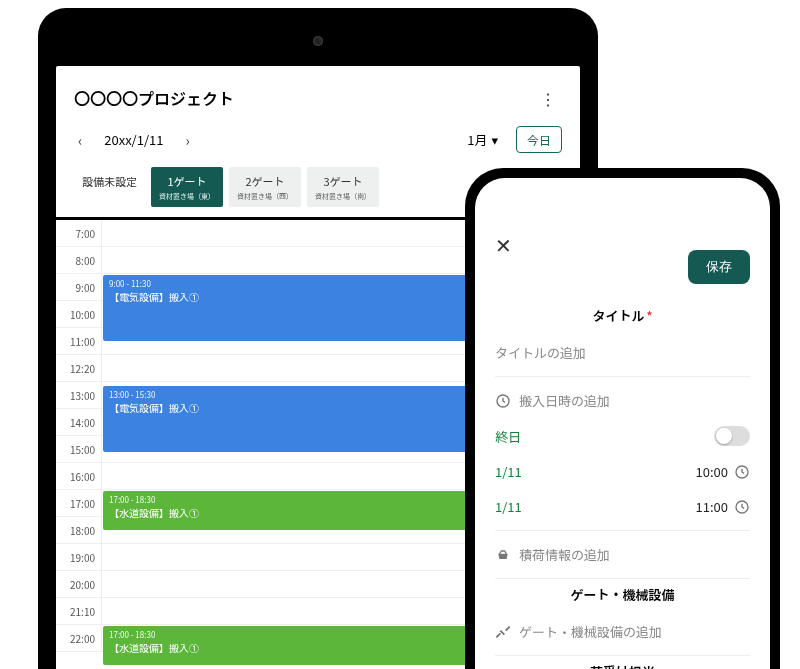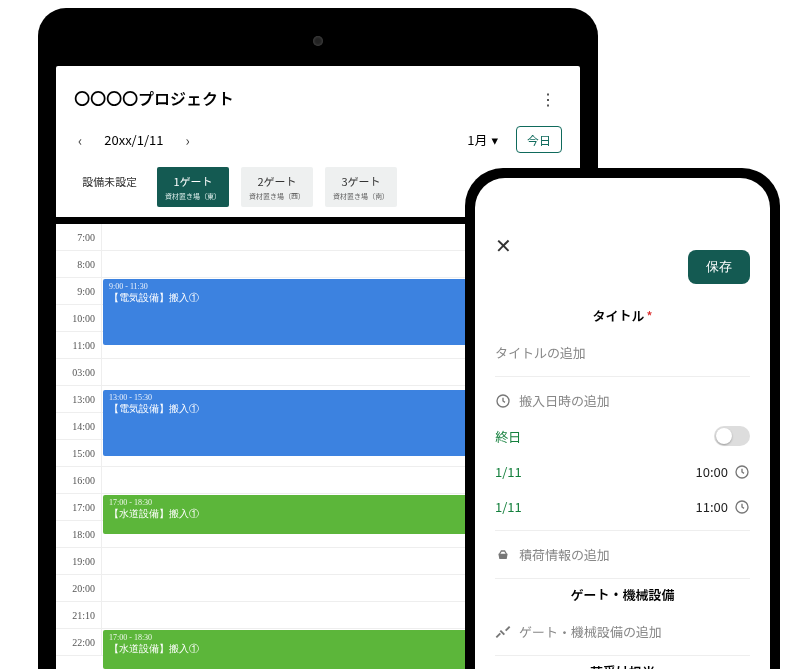--- a/index.html
+++ b/index.html
@@ -47,37 +47,36 @@
   .datebar .left { display: flex; align-items: center; gap: 18px; }
   .chev { font-size: 14px; color: #444; cursor: pointer; padding: 2px 4px; }
   .month-dd { display: flex; align-items: center; gap: 4px; font-size: 13px; cursor: pointer; }
   .today-btn {
     border: 1px solid #0f6a5c; color: #0f6a5c;
     border-radius: 4px; padding: 4px 10px; font-size: 12px; cursor: pointer;
   }
 
   
   .gatebar {
-    display: flex; gap: 12px; padding: 0 18px 10px; font-size: 10px;
+    display: flex; gap: 6px; padding: 0 18px 10px; font-size: 10px;
   }
   .gate {
     background: #eef0f0; color: #333; padding: 6px 8px; text-align: center;
     min-width: 58px; cursor: pointer; border-radius: 2px;
   }
   .gate .main { font-size: 11px; display: block; }
   .gate .sub { font-size: 7px; color: #666; display: block; margin-top: 2px; }
   .gate.active { background: #145a52; color: #fff; }
   .gate.active .sub { color: #d6e9e6; }
   .gatebar .plain { background: transparent; }
 
   
   .sched {
     position: relative;
-    border-top: 7px solid #000000;
-    font-family: Liberation Serif, serif;
+    border-top: 3px solid #000000;
   }
   .hour-row {
     display: flex; height: 27px;
     border-bottom: 1px solid #eee;
   }
   .hour-label {
     width: 46px; text-align: right; padding-right: 6px;
     font-size: 10px; color: #555; line-height: 27px;
     border-right: 1px solid #eee;
   }
@@ -206,21 +205,21 @@
         </div>
         <div class="hour-row">
           <div class="hour-label">10:00</div>
           <div class="hour-cell"></div>
         </div>
         <div class="hour-row">
           <div class="hour-label">11:00</div>
           <div class="hour-cell"></div>
         </div>
         <div class="hour-row">
-          <div class="hour-label">03:00</div>
+          <div class="hour-label">12:20</div>
           <div class="hour-cell"></div>
         </div>
         <div class="hour-row">
           <div class="hour-label">13:00</div>
           <div class="hour-cell"></div>
         </div>
         <div class="hour-row">
           <div class="hour-label">14:00</div>
           <div class="hour-cell"></div>
         </div>

